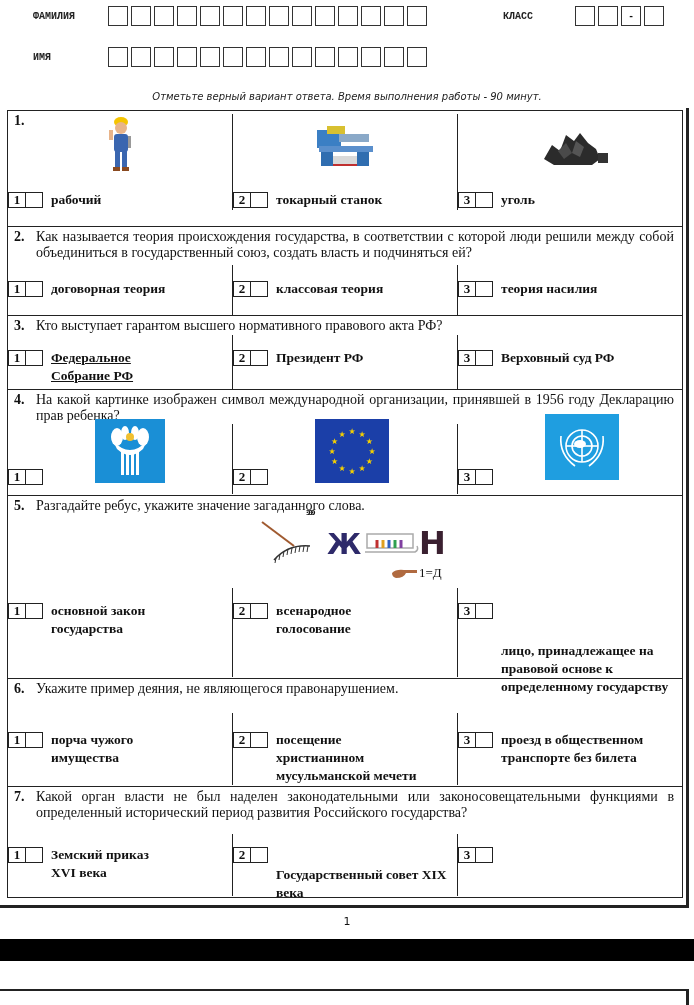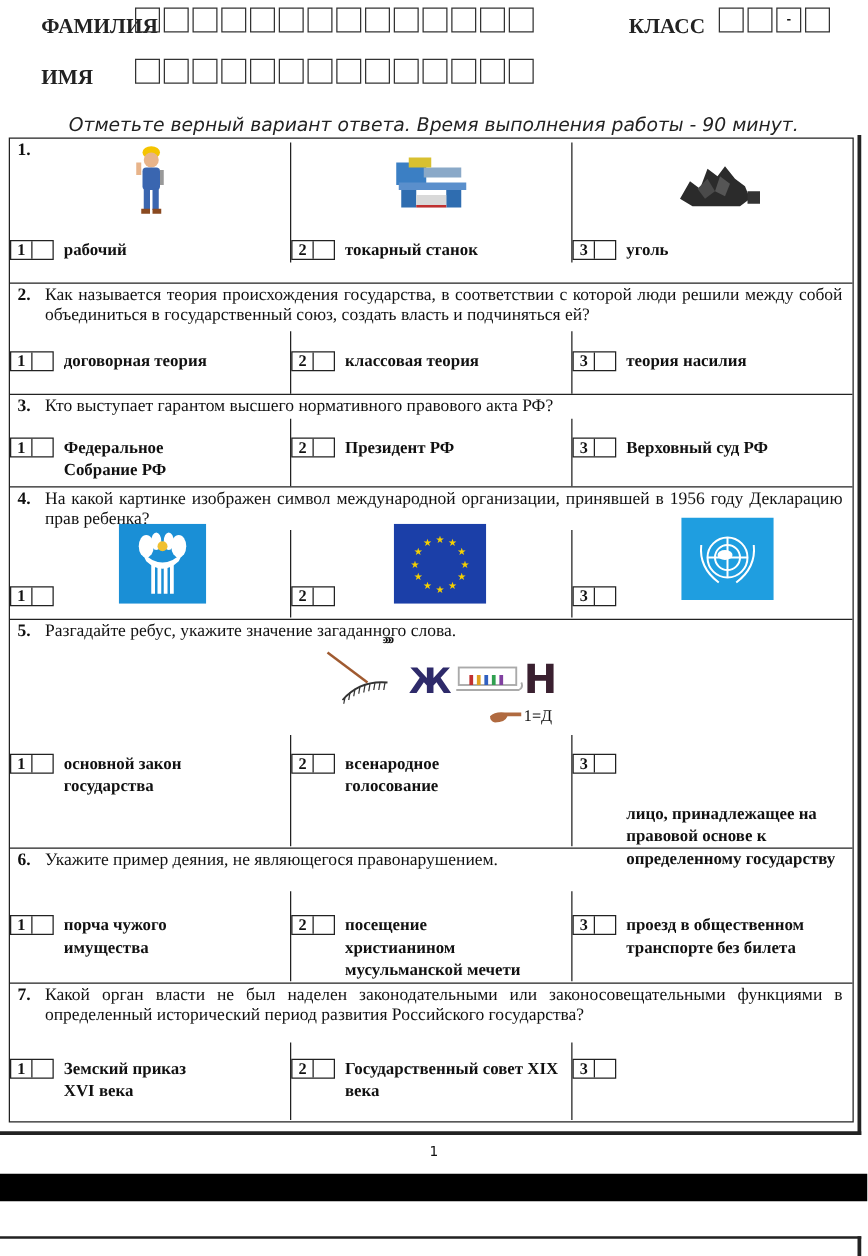--- a/index.html
+++ b/index.html
@@ -1,20 +1,20 @@
 <!DOCTYPE html>
 <html><head>
 <meta charset="utf-8">
 <style>
   html, body { margin:0; padding:0; background:#fff; }
   body { width:694px; height:1005px; position:relative; overflow:hidden; font-family:"Liberation Serif", serif; color:#111; }
-  .hdr-label { position:absolute; font-family:Liberation Serif, serif; font-weight:bold; font-size:17px; color:#222; }
+  .hdr-label { position:absolute; font-family:Liberation Mono, monospace; font-weight:bold; font-size:10px; color:#222; }
   .boxrow { position:absolute; display:flex; height:22px; }
   .cell { width:20px; height:20px; border:1.5px solid #333; margin-right:3px; box-sizing:border-box; display:flex; align-items:center; justify-content:center; font-family:"DejaVu Sans", sans-serif; font-size:9px; font-weight:bold; }
-  .instr { position:absolute; top:91px; left:0; width:694px; text-align:center; font-family:"DejaVu Sans", sans-serif; font-style:italic; font-size:15px; color:#222; }
+  .instr { position:absolute; top:91px; left:0; width:694px; text-align:center; font-family:"DejaVu Sans", sans-serif; font-style:italic; font-size:10px; color:#222; }
   .page-frame { position:absolute; left:0; top:108px; width:689px; height:800px; border-right:3px solid #222; border-bottom:3px solid #222; box-sizing:border-box; }
   .table { position:absolute; left:7px; top:110px; width:676px; border:1.5px solid #222; box-sizing:border-box; }
   .q { position:relative; border-top:1.5px solid #222; }
   .q:first-child { border-top:none; }
   .qtext { font-size:14px; line-height:16px; padding:2px 8px 0 28px; text-align:justify; position:relative; }
   .qnum { position:absolute; left:6px; top:2px; font-weight:bold; }
   .opts { display:flex; position:relative; }
   .opt { flex:1; position:relative; box-sizing:border-box; }
   .opt + .opt { border-left:1.5px solid #222; }
   .optline { position:absolute; left:0; display:flex; align-items:flex-start; }
@@ -173,21 +173,21 @@
 
   <div class="q" style="height:73px;">
     <div class="qtext"><span class="qnum">3.</span><span>Кто выступает гарантом высшего нормативного правового акта  РФ?</span></div>
     <div class="opts" style="height:54px; margin-top:1px;">
       <div class="opt">
           <div class="optline" style="top:14px; width:130px;">
         <div class="numbox">
               <div class="n">1</div>
               <div class="b"></div>
             </div>
-        <div class="otext" style="width:96px;">Федеральное Собрание РФ</div>
+        <div class="otext" style="width:96px;text-decoration:underline;">Федеральное Собрание РФ</div>
           </div>
         </div>
       <div class="opt">
           <div class="optline" style="top:14px;">
         <div class="numbox">
               <div class="n">2</div>
               <div class="b"></div>
             </div>
         <div class="otext">Президент РФ</div>
           </div>
@@ -390,21 +390,21 @@
             </div>
         <div class="otext" style="width:120px;">Земский приказ XVI века</div>
           </div>
         </div>
       <div class="opt">
           <div class="optline" style="top:12px;">
         <div class="numbox">
               <div class="n">2</div>
               <div class="b"></div>
             </div>
-        <div class="otext" style="width:175px;">Государственный совет XIX века</div>
+        <div class="otext" style="width:175px;margin-top:20px;">Государственный совет XIX века</div>
           </div>
         </div>
       <div class="opt">
           <div class="optline" style="top:12px;">
         <div class="numbox">
               <div class="n">3</div>
               <div class="b"></div>
             </div>
           </div>
         </div>

